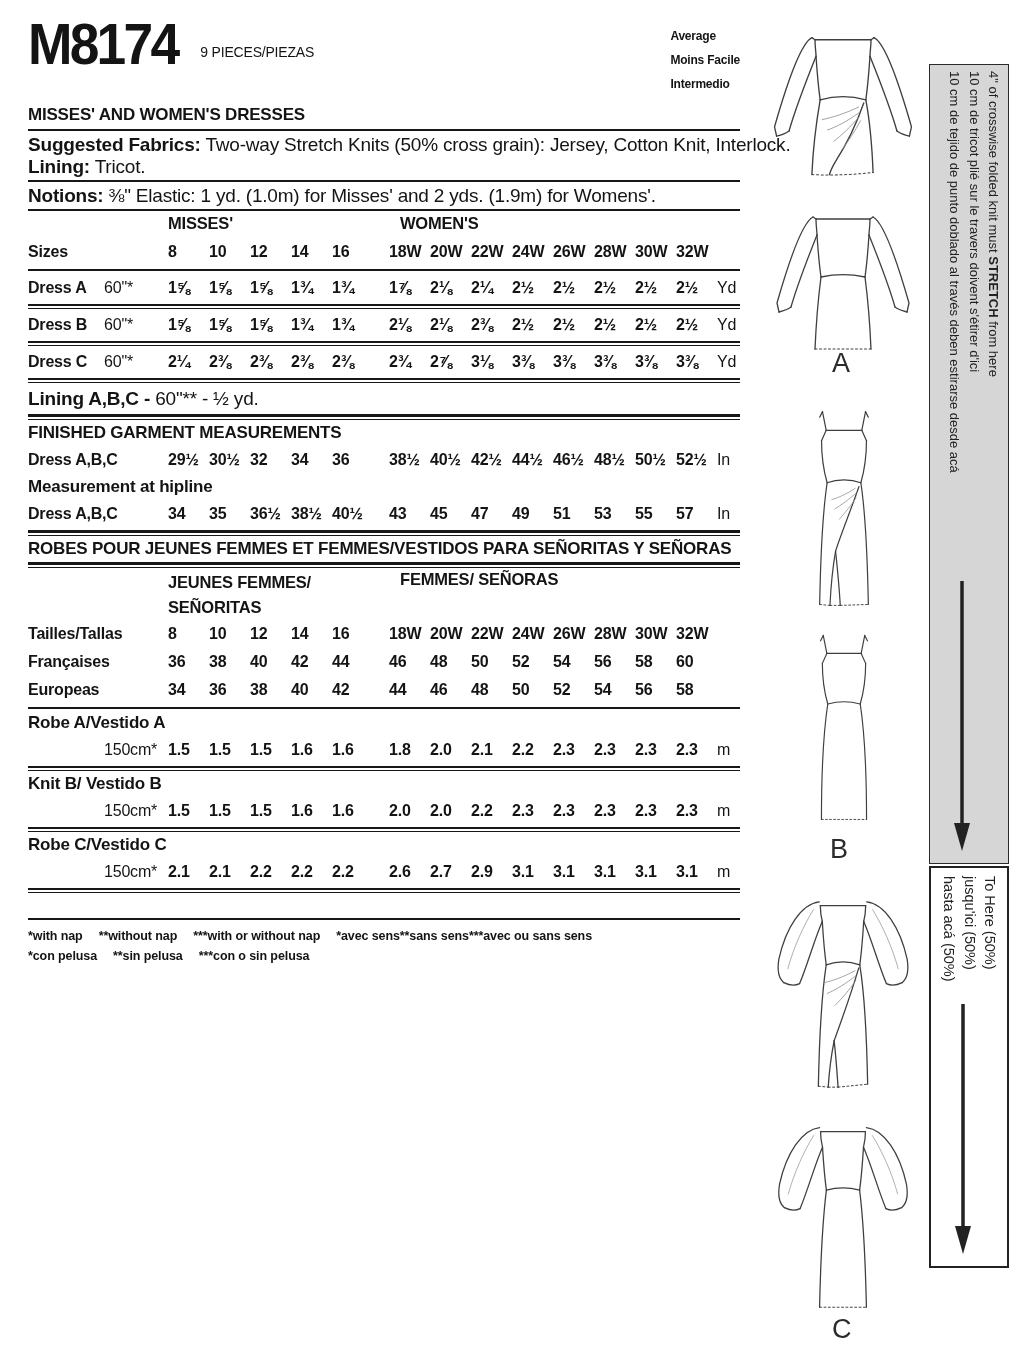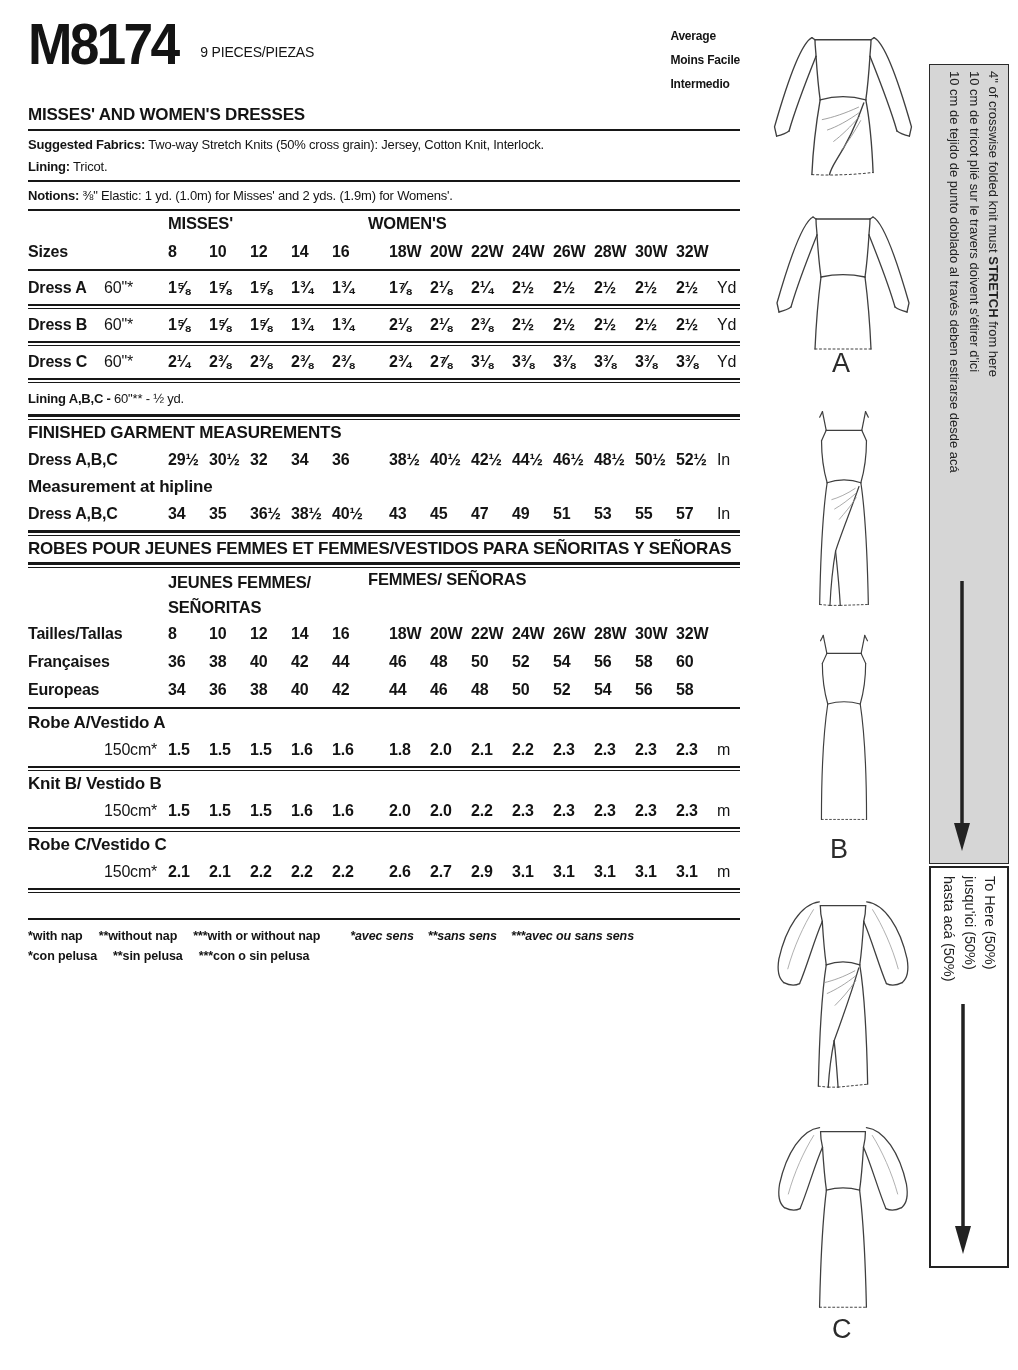--- a/index.html
+++ b/index.html
@@ -14,45 +14,45 @@
   .brand{display:flex;align-items:flex-start;}
   .pat-no{font-size:58px;font-weight:900;letter-spacing:-3px;line-height:60px;
     transform:scaleX(.92);transform-origin:left top;display:inline-block;}
   .pieces{font-size:14px;font-weight:400;margin:30px 16px 0 10px;white-space:nowrap;}
   .difficulty{text-align:left;font-weight:700;font-size:12px;line-height:24px;margin-top:10px;}
   
   .rule{border-top:2px solid #171717;margin:3px 0;}
   .rule-dbl{border-top:2px solid #171717;border-bottom:1px solid #171717;height:2px;margin:2px 0;}
   .rule-thick{border-top:3px solid #171717;border-bottom:1px solid #171717;height:2px;margin:2px 0;}
   
-  .line{font-size:13px;line-height:21px;margin:1px 0;white-space:nowrap;}
+  .line{font-size:19px;line-height:21px;margin:1px 0;white-space:nowrap;}
   .b{font-weight:700;}
   .sec-title{font-size:17px;font-weight:700;line-height:22px;margin:2px 0;white-space:nowrap;}
   
   .ghead{position:relative;height:24px;font-weight:700;font-size:16.5px;margin-top:2px;}
   .ghead .g1{position:absolute;left:140px;white-space:nowrap;}
-  .ghead .g2{position:absolute;left:340px;white-space:nowrap;}
+  .ghead .g2{position:absolute;left:372px;white-space:nowrap;}
   .ghead-fr{height:50px;}
   .ghead-fr .g1{line-height:25px;}
   .trow{
     display:grid;grid-template-columns:76px 64px repeat(5,41px) 16px repeat(8,41px) 28px;
     align-items:center;height:28px;font-size:16px;white-space:nowrap;
   }
   .c-label{font-weight:700;overflow:visible;}
   .c-sub{font-weight:400;}
   .c-val{font-weight:700;}
   .sizes .c-val{font-weight:700;}
   .c-unit{font-weight:400;}
   .c-gap{}
   
   .footnotes{display:flex;justify-content:flex-start;font-size:12.5px;font-weight:700;
     letter-spacing:-0.1px;margin-top:6px;}
   .fn-line{line-height:20px;white-space:nowrap;}
   .fn-line span{margin-right:16px;}
-  .fn-right .fn-line span{margin-right:0;margin-left:14px;font-style:italic;}
+  .fn-right .fn-line span{margin-right:0;}
   
   .illus{position:absolute;}
   .illus svg{display:block;}
   .view-label{position:absolute;font-size:27px;font-weight:400;color:#2b2b2b;letter-spacing:0;}
   
   .gauge{position:absolute;box-sizing:border-box;}
   #gauge-top{left:929px;top:64px;width:80px;height:800px;background:#d6d6d6;border:1.5px solid #2a2a2a;}
   #gauge-bottom{left:929px;top:866px;width:80px;height:402px;background:#ffffff;border:2px solid #222222;}
   .vtext{writing-mode:vertical-rl;text-orientation:mixed;position:absolute;top:6px;right:5px;
     font-size:13px;line-height:19.5px;color:#222;letter-spacing:0;white-space:nowrap;}

